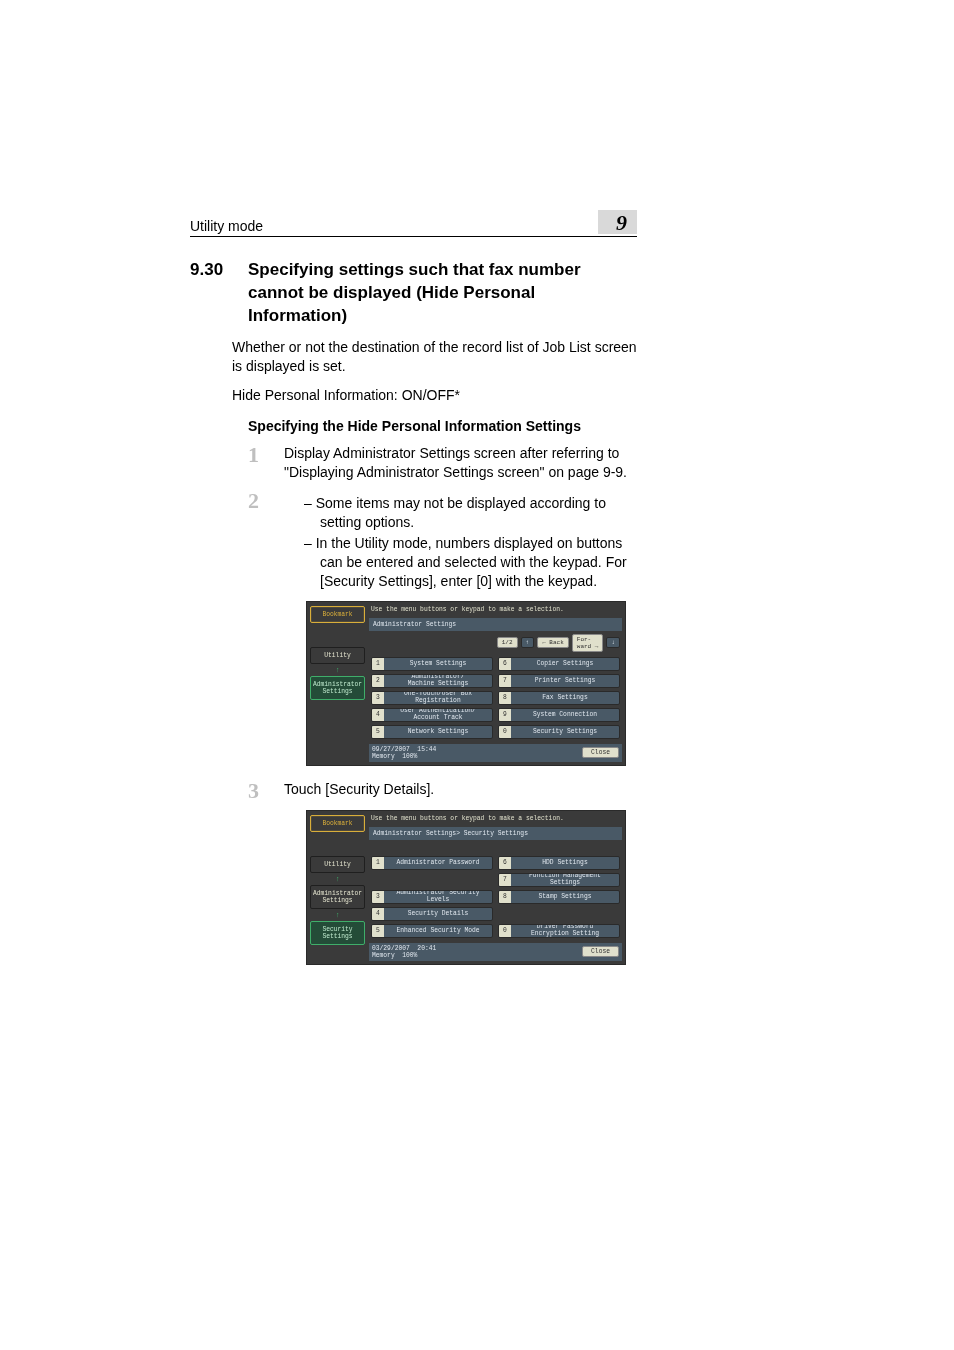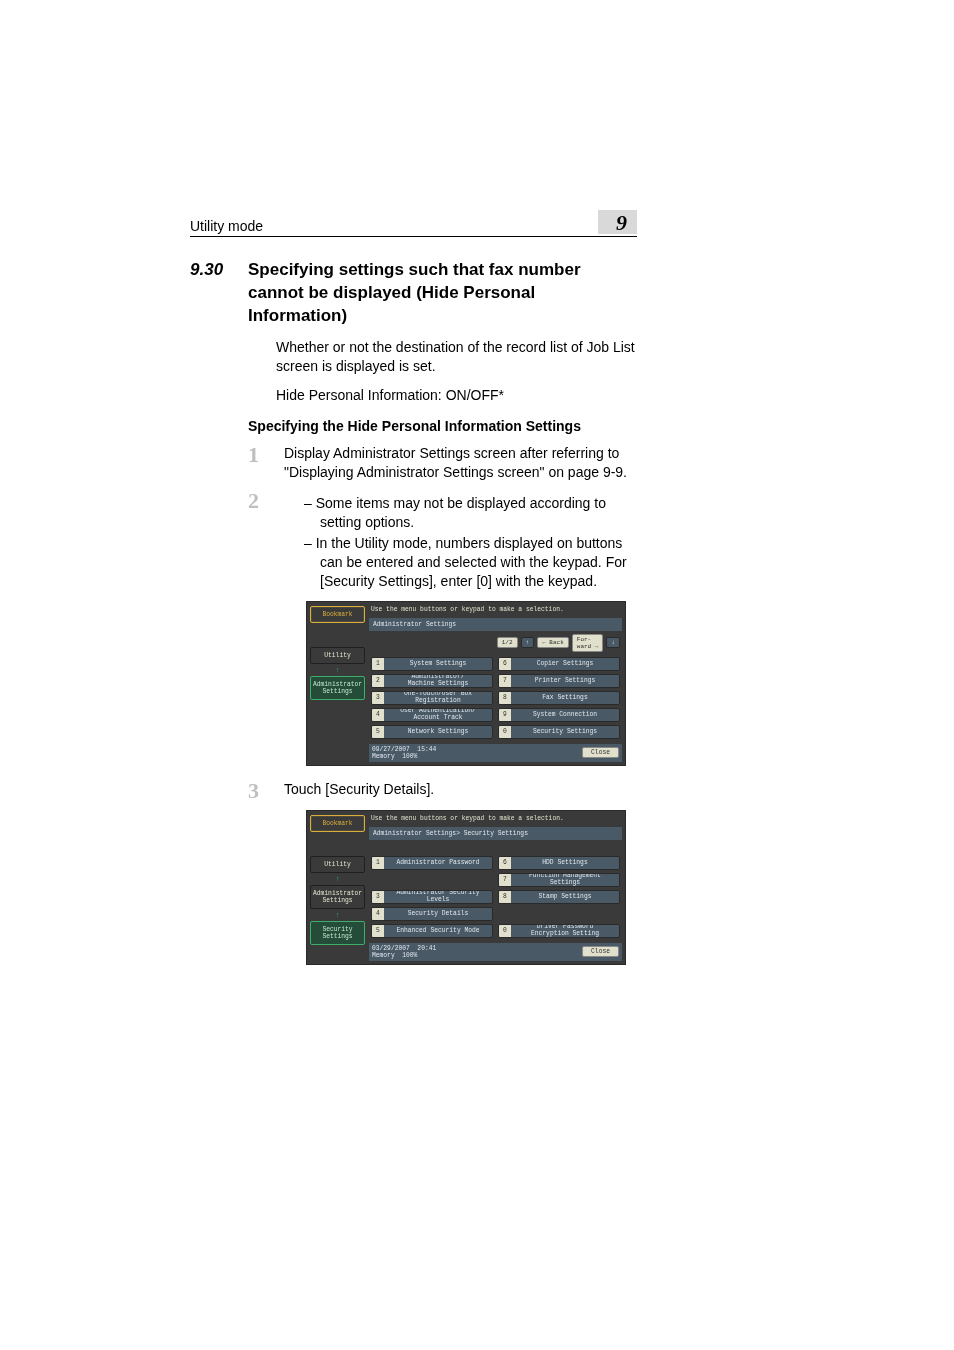--- a/index.html
+++ b/index.html
@@ -39,24 +39,24 @@
     margin: 2px 0 22px 0;
   }
   .section-title {
     font-weight: bold;
     font-size: 17px;
     margin: 0 0 10px 0;
     line-height: 1.35;
     display: flex;
     gap: 14px;
   }
-  .section-title .num { flex: 0 0 44px; font-style: italic; }
+  .section-title .num { flex: 0 0 44px; }
   .section-title .txt { flex: 1; }
   .body-indent {
-    margin-left: 86px;
+    margin-left: 42px;
     font-size: 14px;
     line-height: 1.35;
   }
   .body-indent p { margin: 0 0 10px 0; }
   .subhead {
     font-weight: bold;
     margin: 14px 0 10px 58px;
     font-size: 14px;
   }
   ol.steps {

